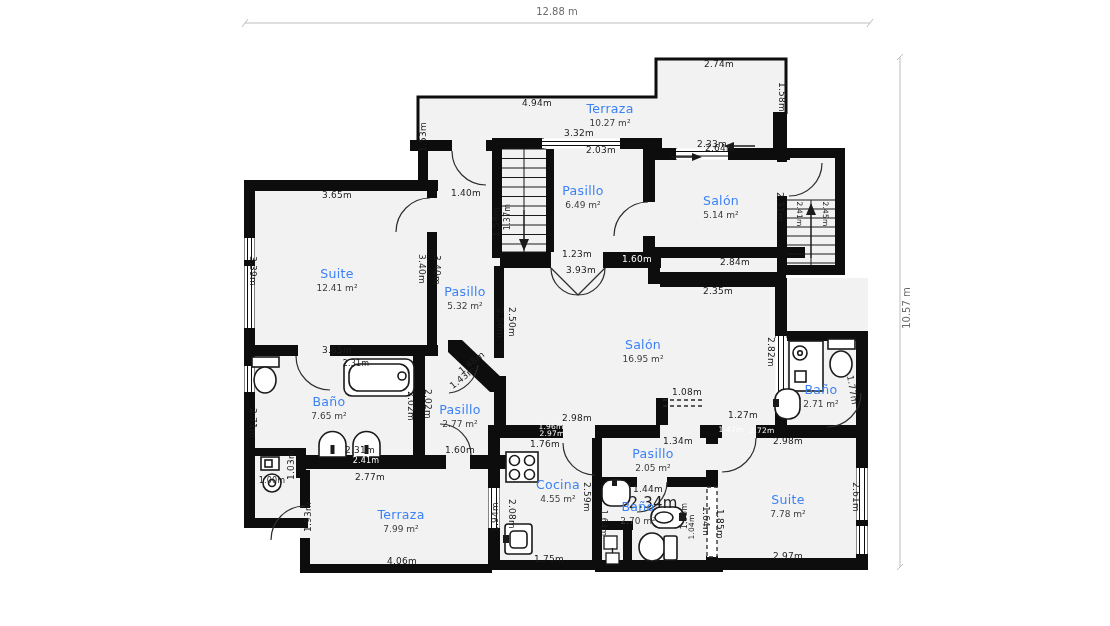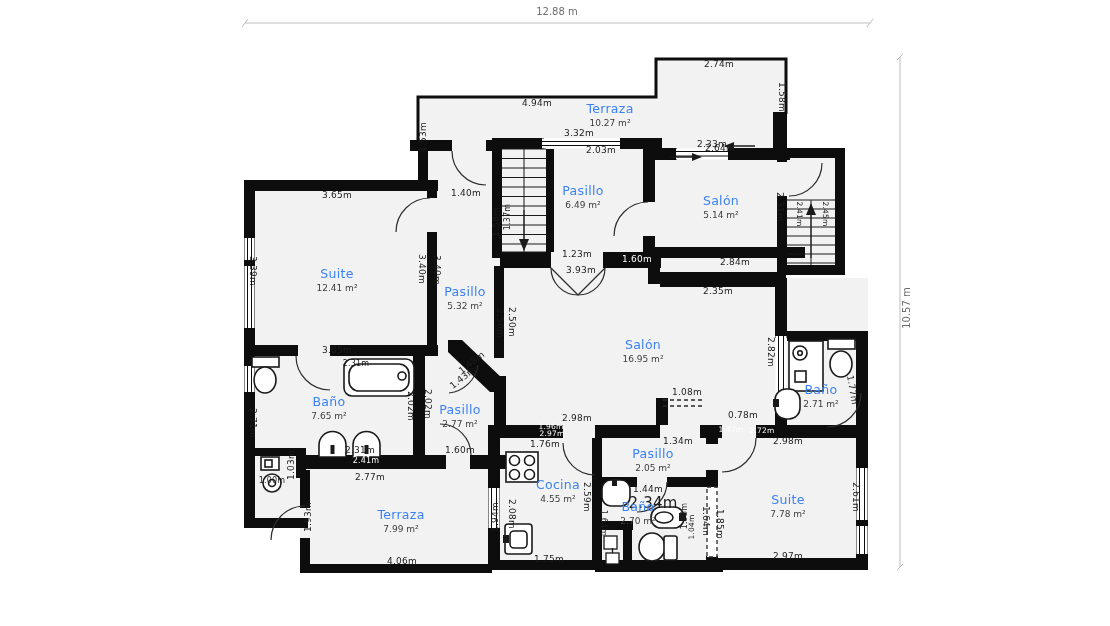--- a/index.html
+++ b/index.html
@@ -326,21 +326,21 @@
       <span class="lbl" style="left: 272px; top: 481px; font-size: 8px; transform: translate(-50%, -50%) rotate(0deg);">1.00m</span>
       <span class="lbl" style="left: 360px; top: 450px; font-size: 9px; transform: translate(-50%, -50%) rotate(0deg);">2.31m</span>
       <span class="lbl light" style="left: 366px; top: 461px; font-size: 8px; transform: translate(-50%, -50%) rotate(0deg);">2.41m</span>
       <span class="lbl" style="left: 370px; top: 477px; font-size: 9px; transform: translate(-50%, -50%) rotate(0deg);">2.77m</span>
       <span class="lbl" style="left: 460px; top: 450px; font-size: 9px; transform: translate(-50%, -50%) rotate(0deg);">1.60m</span>
       <span class="lbl" style="left: 577px; top: 418px; font-size: 9px; transform: translate(-50%, -50%) rotate(0deg);">2.98m</span>
       <span class="lbl light" style="left: 551px; top: 427px; font-size: 7.5px; transform: translate(-50%, -50%) rotate(0deg);">1.96m</span>
       <span class="lbl light" style="left: 552px; top: 434px; font-size: 7.5px; transform: translate(-50%, -50%) rotate(0deg);">2.97m</span>
       <span class="lbl" style="left: 545px; top: 444px; font-size: 9px; transform: translate(-50%, -50%) rotate(0deg);">1.76m</span>
       <span class="lbl" style="left: 687px; top: 392px; font-size: 9px; transform: translate(-50%, -50%) rotate(0deg);">1.08m</span>
-      <span class="lbl" style="left: 743px; top: 415px; font-size: 9px; transform: translate(-50%, -50%) rotate(0deg);">0.78m</span>
+      <span class="lbl" style="left: 743px; top: 415px; font-size: 9px; transform: translate(-50%, -50%) rotate(0deg);">1.27m</span>
       <span class="lbl light" style="left: 731px; top: 430px; font-size: 7.5px; transform: translate(-50%, -50%) rotate(0deg);">1.47m</span>
       <span class="lbl light" style="left: 762px; top: 431px; font-size: 7.5px; transform: translate(-50%, -50%) rotate(0deg);">2.72m</span>
       <span class="lbl" style="left: 788px; top: 441px; font-size: 9px; transform: translate(-50%, -50%) rotate(0deg);">2.98m</span>
       <span class="lbl" style="left: 678px; top: 441px; font-size: 9px; transform: translate(-50%, -50%) rotate(0deg);">1.34m</span>
       <span class="lbl" style="left: 653px; top: 471px; font-size: 15px; transform: translate(-50%, -50%) rotate(0deg); margin-top: 32px;">2.34m</span>
       <span class="lbl" style="left: 648px; top: 489px; font-size: 9px; transform: translate(-50%, -50%) rotate(0deg);">1.44m</span>
       <span class="lbl" style="left: 308px; top: 517px; font-size: 9px; transform: translate(-50%, -50%) rotate(-90deg);">1.93m</span>
       <span class="lbl" style="left: 495px; top: 517px; font-size: 9px; transform: translate(-50%, -50%) rotate(-90deg);">1.94m</span>
       <span class="lbl" style="left: 511px; top: 514px; font-size: 9px; transform: translate(-50%, -50%) rotate(90deg);">2.08m</span>
       <span class="lbl" style="left: 586px; top: 497px; font-size: 9px; transform: translate(-50%, -50%) rotate(90deg);">2.59m</span>

